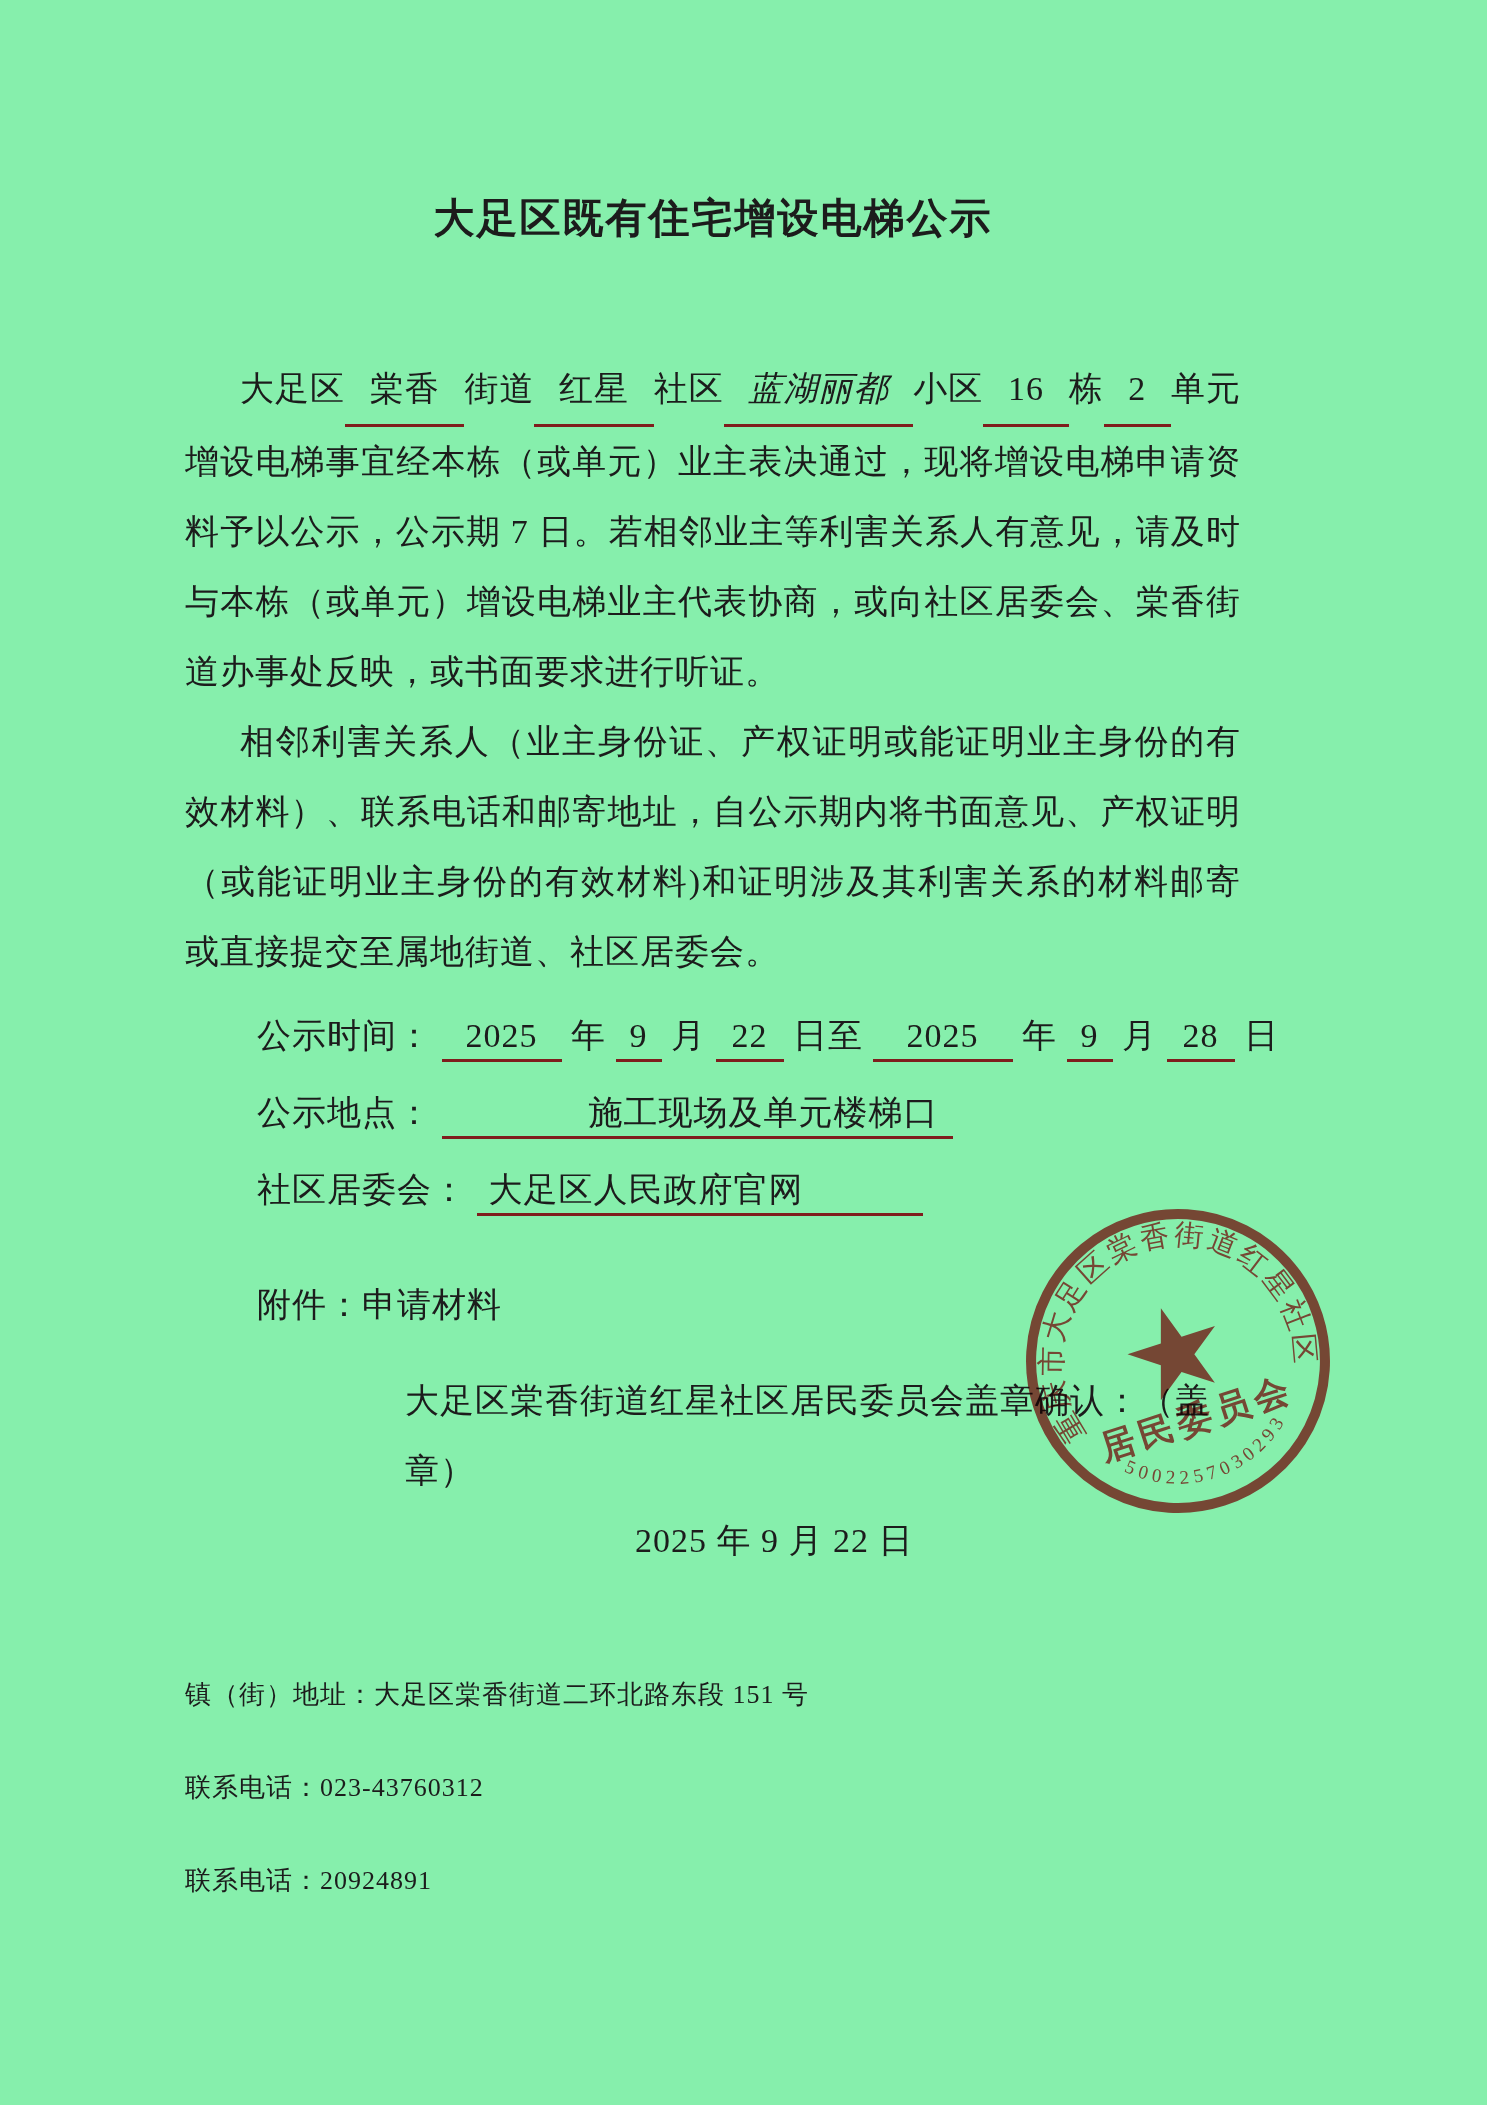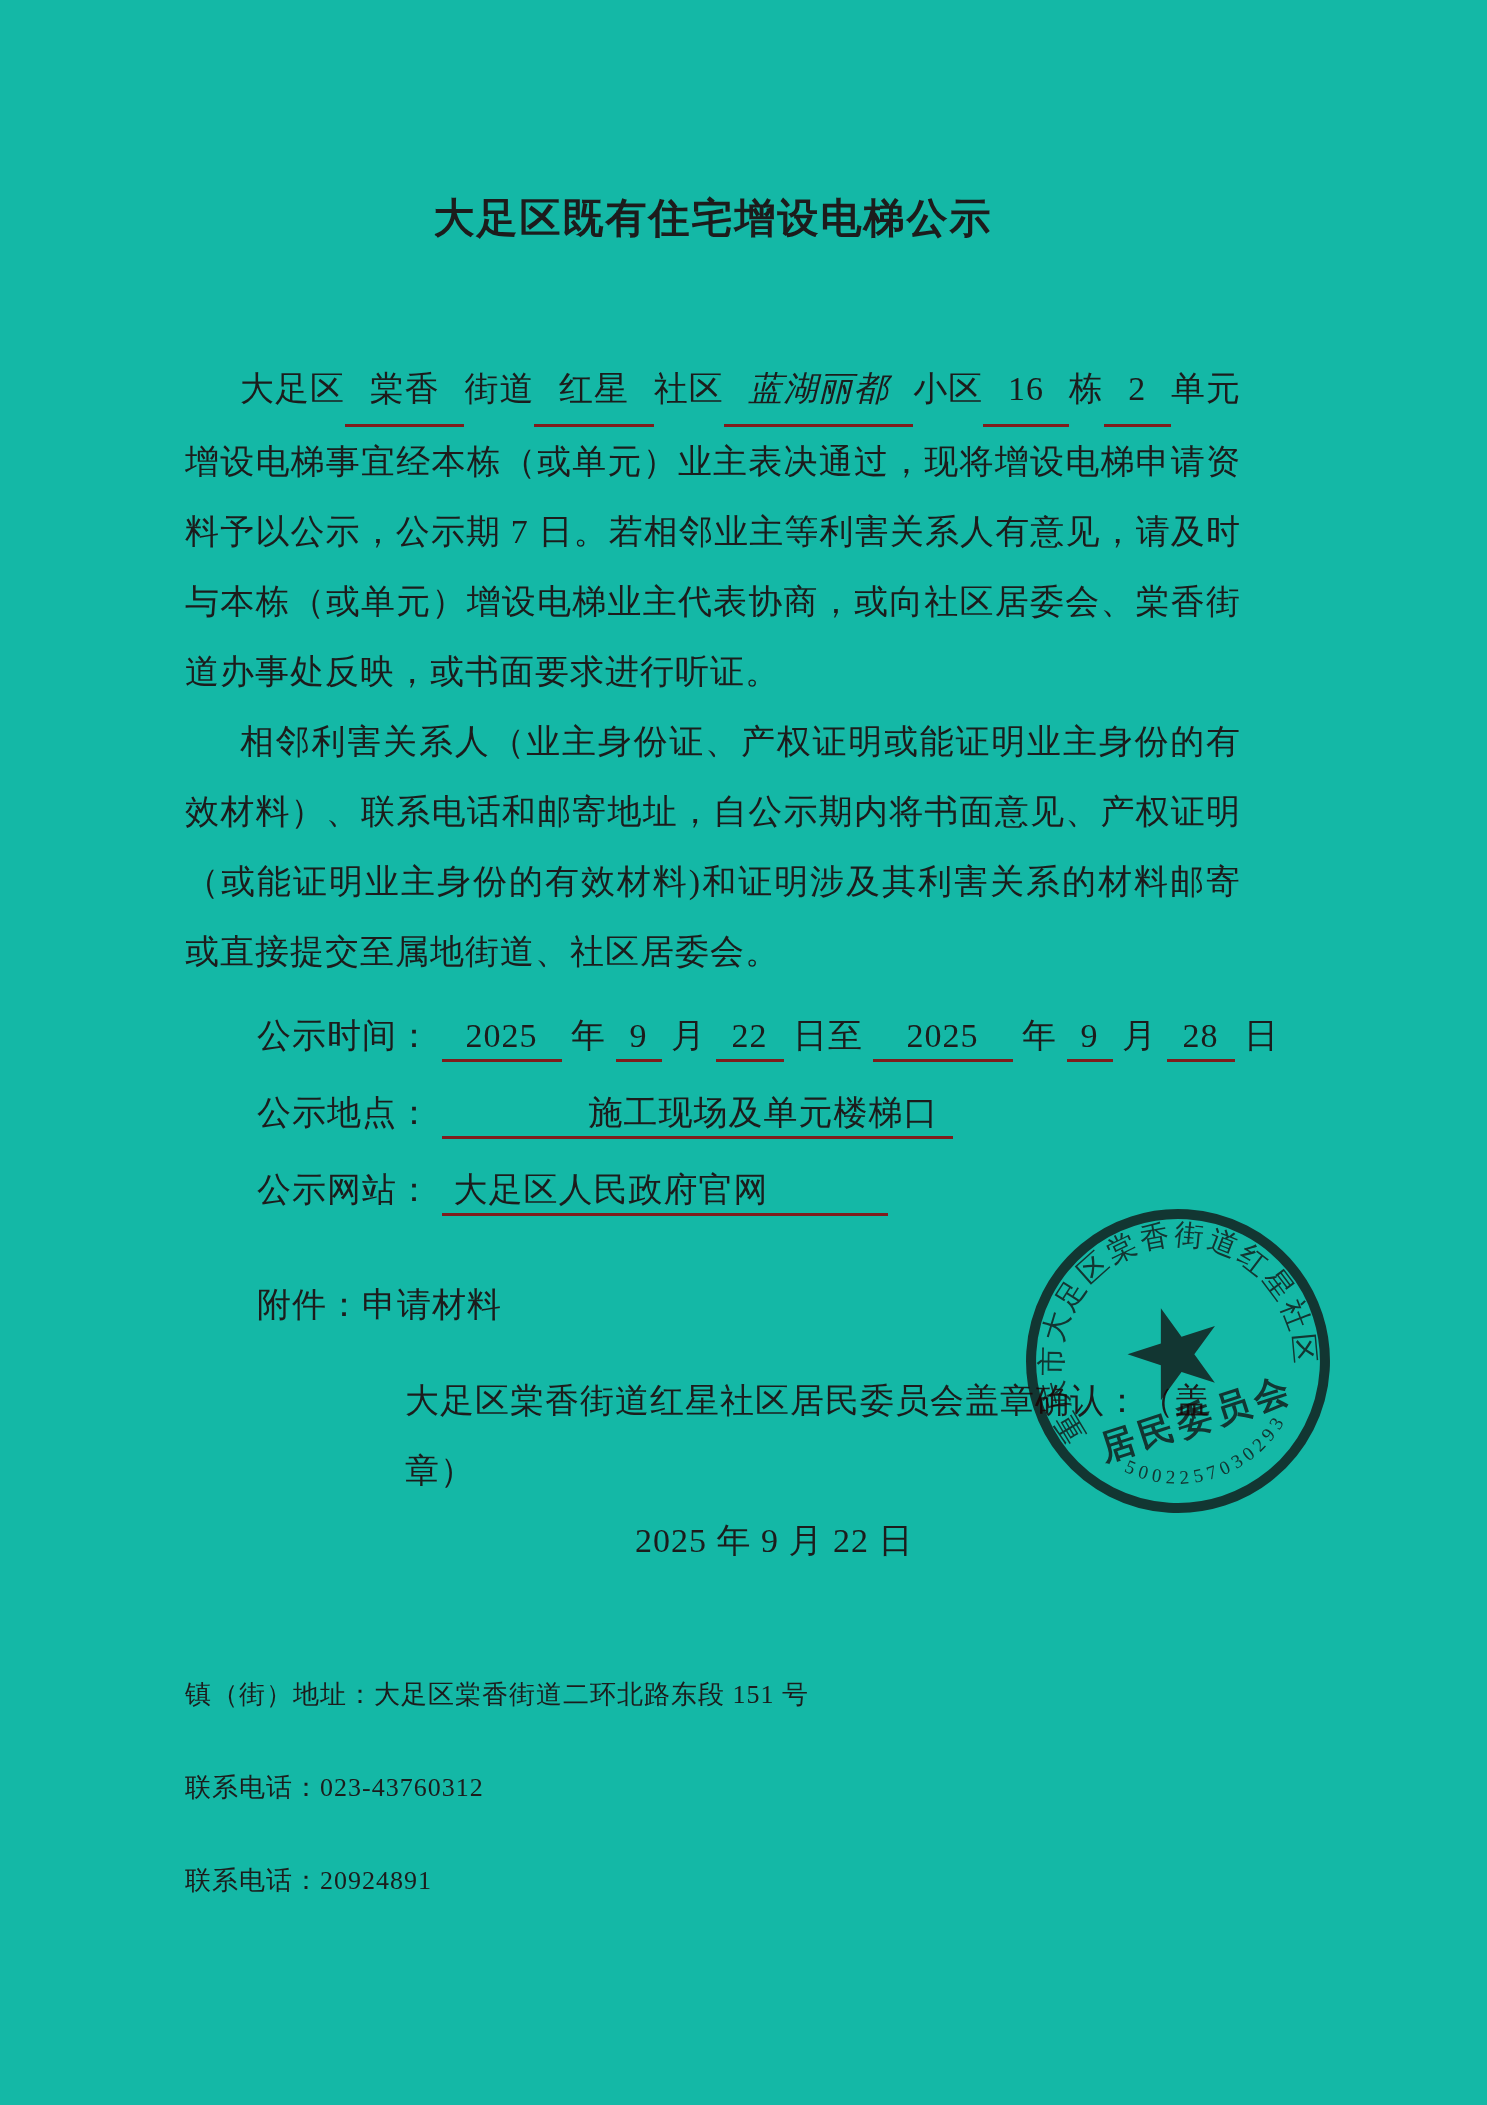--- a/index.html
+++ b/index.html
@@ -1,20 +1,20 @@
 <!DOCTYPE html>
 <html><head>
 <meta charset="utf-8">
 <style>
   html, body { margin: 0; padding: 0; background: #ffffff; }
   .page {
     position: relative;
     width: 1487px;
     height: 2105px;
-    background: #14b8a6;
+    background: #86efac;
     font-family: "Liberation Serif", "DejaVu Serif", serif;
     color: #1c1c1c;
     overflow: hidden;
   }
   .content {
     position: absolute;
     left: 185px;
     top: 0;
     width: 1056px;
   }
@@ -127,21 +127,21 @@
         <span class="blank b-month">9</span>
         <span>月</span>
         <span class="blank b-day">28</span>
         <span>日</span>
       </div>
       <div class="field-line">
         <span>公示地点：</span>
         <span class="blank b-place">施工现场及单元楼梯口</span>
       </div>
       <div class="field-line">
-        <span>公示网站：</span>
+        <span>社区居委会：</span>
         <span class="blank b-site">大足区人民政府官网</span>
       </div>
     </div>
 
     <div class="attachment">附件：申请材料</div>
 
     <div class="signature">
       <div class="sig-line">大足区棠香街道红星社区居民委员会盖章确认：（盖章）</div>
       <div class="sig-date">2025 年 9 月 22 日</div>
     </div>

